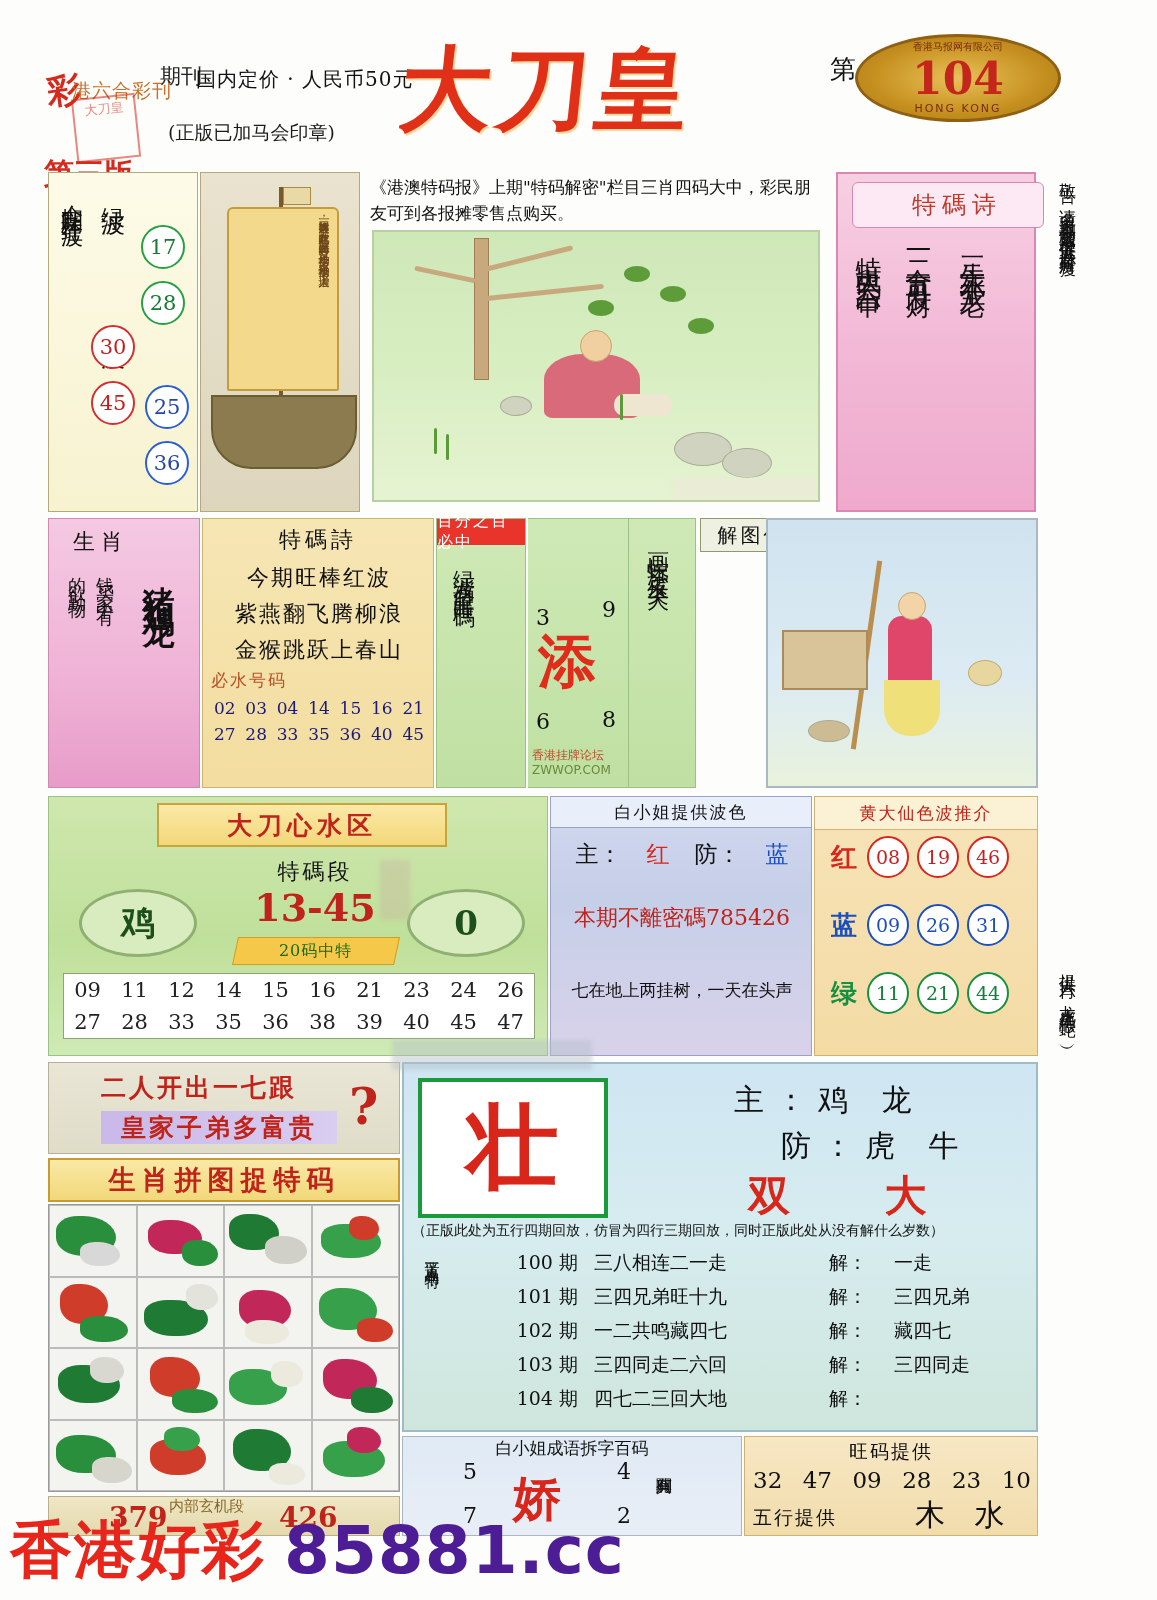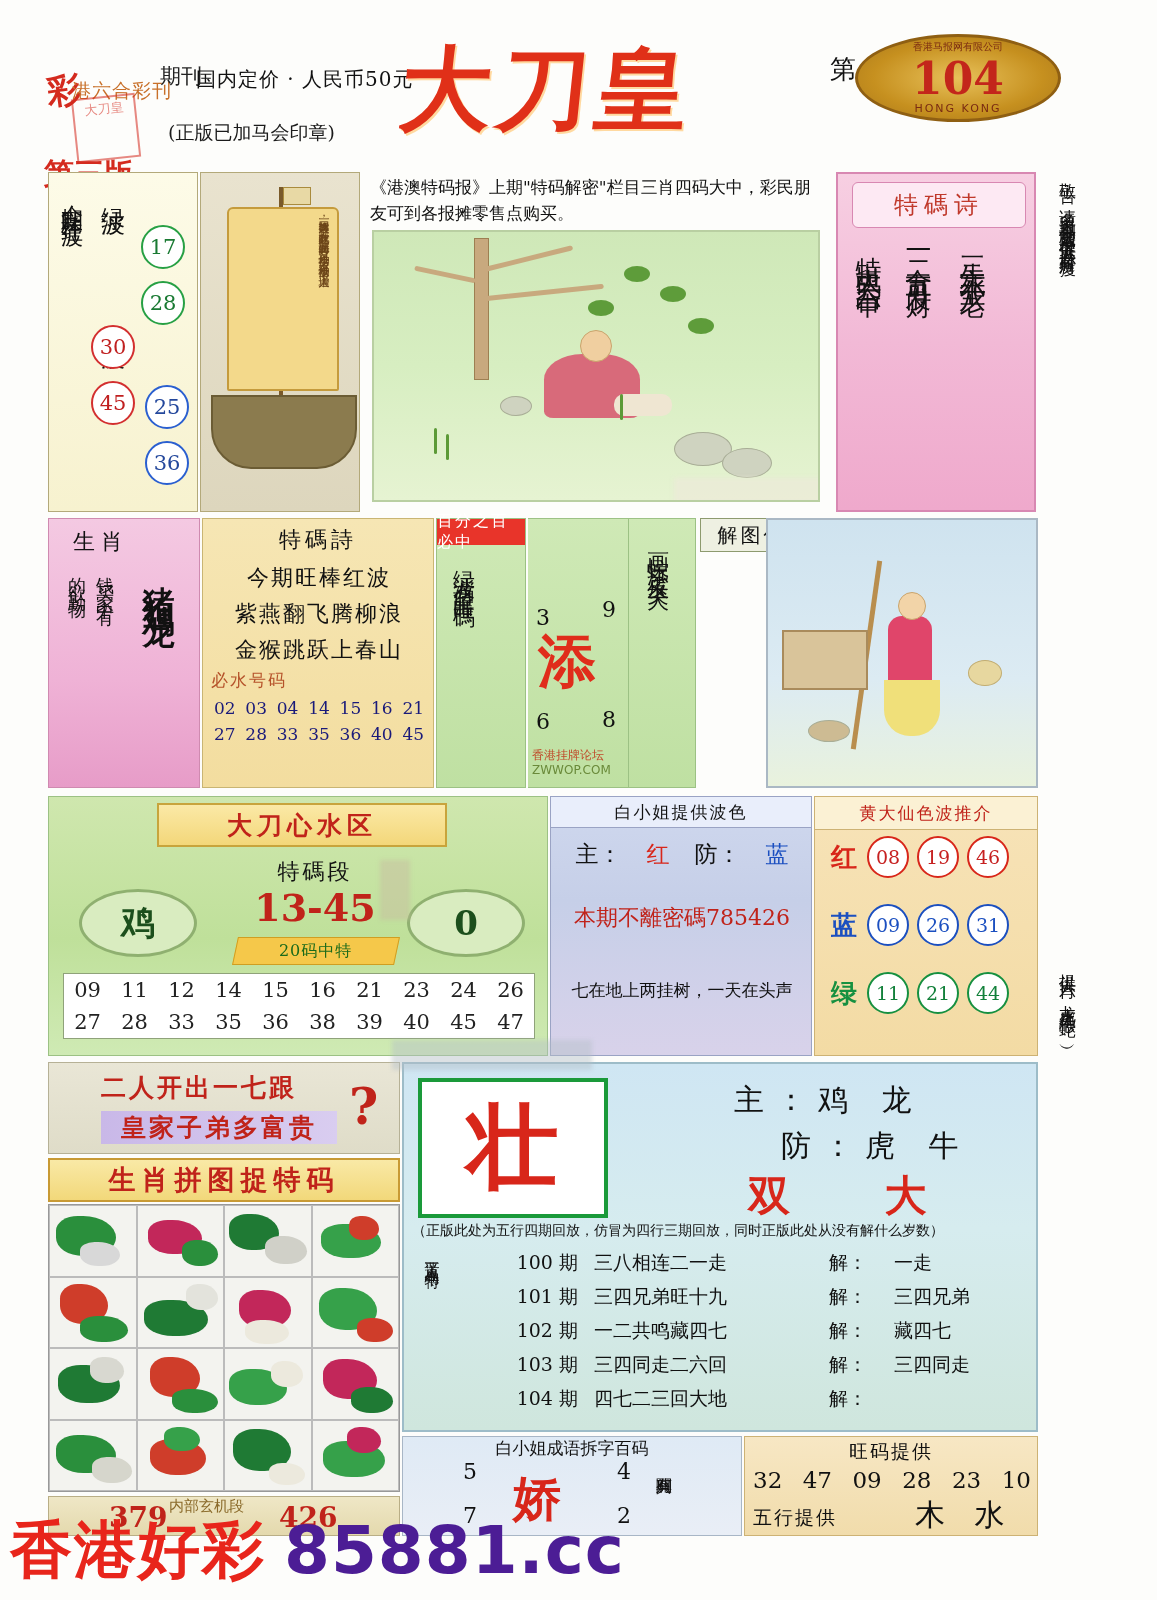--- a/index.html
+++ b/index.html
@@ -60,21 +60,21 @@
   .monk .leg{position:absolute;left:70px;top:66px;width:58px;height:22px;background:#efe6d2;border-radius:10px;}
   .tree{position:absolute;left:60px;top:6px;width:120px;height:140px;}
   .tree .trunk{position:absolute;left:40px;top:0;width:13px;height:140px;background:#c8a97e;border:1px solid #9d7f52;}
   .tree .br{position:absolute;background:#c8a97e;height:5px;border-radius:3px;}
   .leafy{position:absolute;width:26px;height:16px;background:#5e9c3a;border-radius:50%;}
   .rock{position:absolute;background:#cfd3c0;border:1px solid #a8ad96;border-radius:50%;}
   .grass{position:absolute;width:3px;height:26px;background:#5c9a37;border-radius:2px;}
 
   
   #pinkbox{left:836px;top:172px;width:200px;height:340px;background:linear-gradient(180deg,#f7cfe2 0%,#f2b9d6 50%,#efa9cc 100%);border:2px solid #d888b2;}
-  #pinkbox .hdr{position:absolute;left:14px;top:8px;width:172px;height:44px;background:#fde9f3;border:1px solid #d888b2;border-radius:6px;display:flex;align-items:center;justify-content:center;}
+  #pinkbox .hdr{position:absolute;left:14px;top:8px;width:172px;height:44px;background:#fde9f3;border:1px solid #d888b2;border-radius:6px;display:flex;align-items:center;justify-content:center;padding-left:18px;}
   #pinkbox .hdr span{font-size:24px;color:#c0392b;font-family:"DejaVu Serif",serif;letter-spacing:6px;}
   #pinkbox .l1{position:absolute;left:14px;top:62px;height:262px;font-size:26px;color:#111;letter-spacing:6px;}
   #pinkbox .l2{position:absolute;left:64px;top:62px;height:262px;font-size:26px;color:#111;letter-spacing:6px;}
   #pinkbox .l3{position:absolute;left:118px;top:62px;height:262px;font-size:26px;color:#111;letter-spacing:6px;}
 
   
   #zodiacbox{left:48px;top:518px;width:152px;height:270px;background:linear-gradient(180deg,#f4c9e2 0%,#efb2d6 60%,#e79cc8 100%);border:1px solid #cf8ab0;}
   #zodiacbox .t{position:absolute;left:24px;top:8px;font-size:22px;color:#111;font-family:"DejaVu Serif",serif;letter-spacing:6px;}
   #zodiacbox .c1{position:absolute;left:16px;top:44px;height:210px;font-size:18px;color:#111;letter-spacing:8px;}
   #zodiacbox .c2{position:absolute;left:44px;top:44px;height:210px;font-size:18px;color:#111;letter-spacing:8px;}

